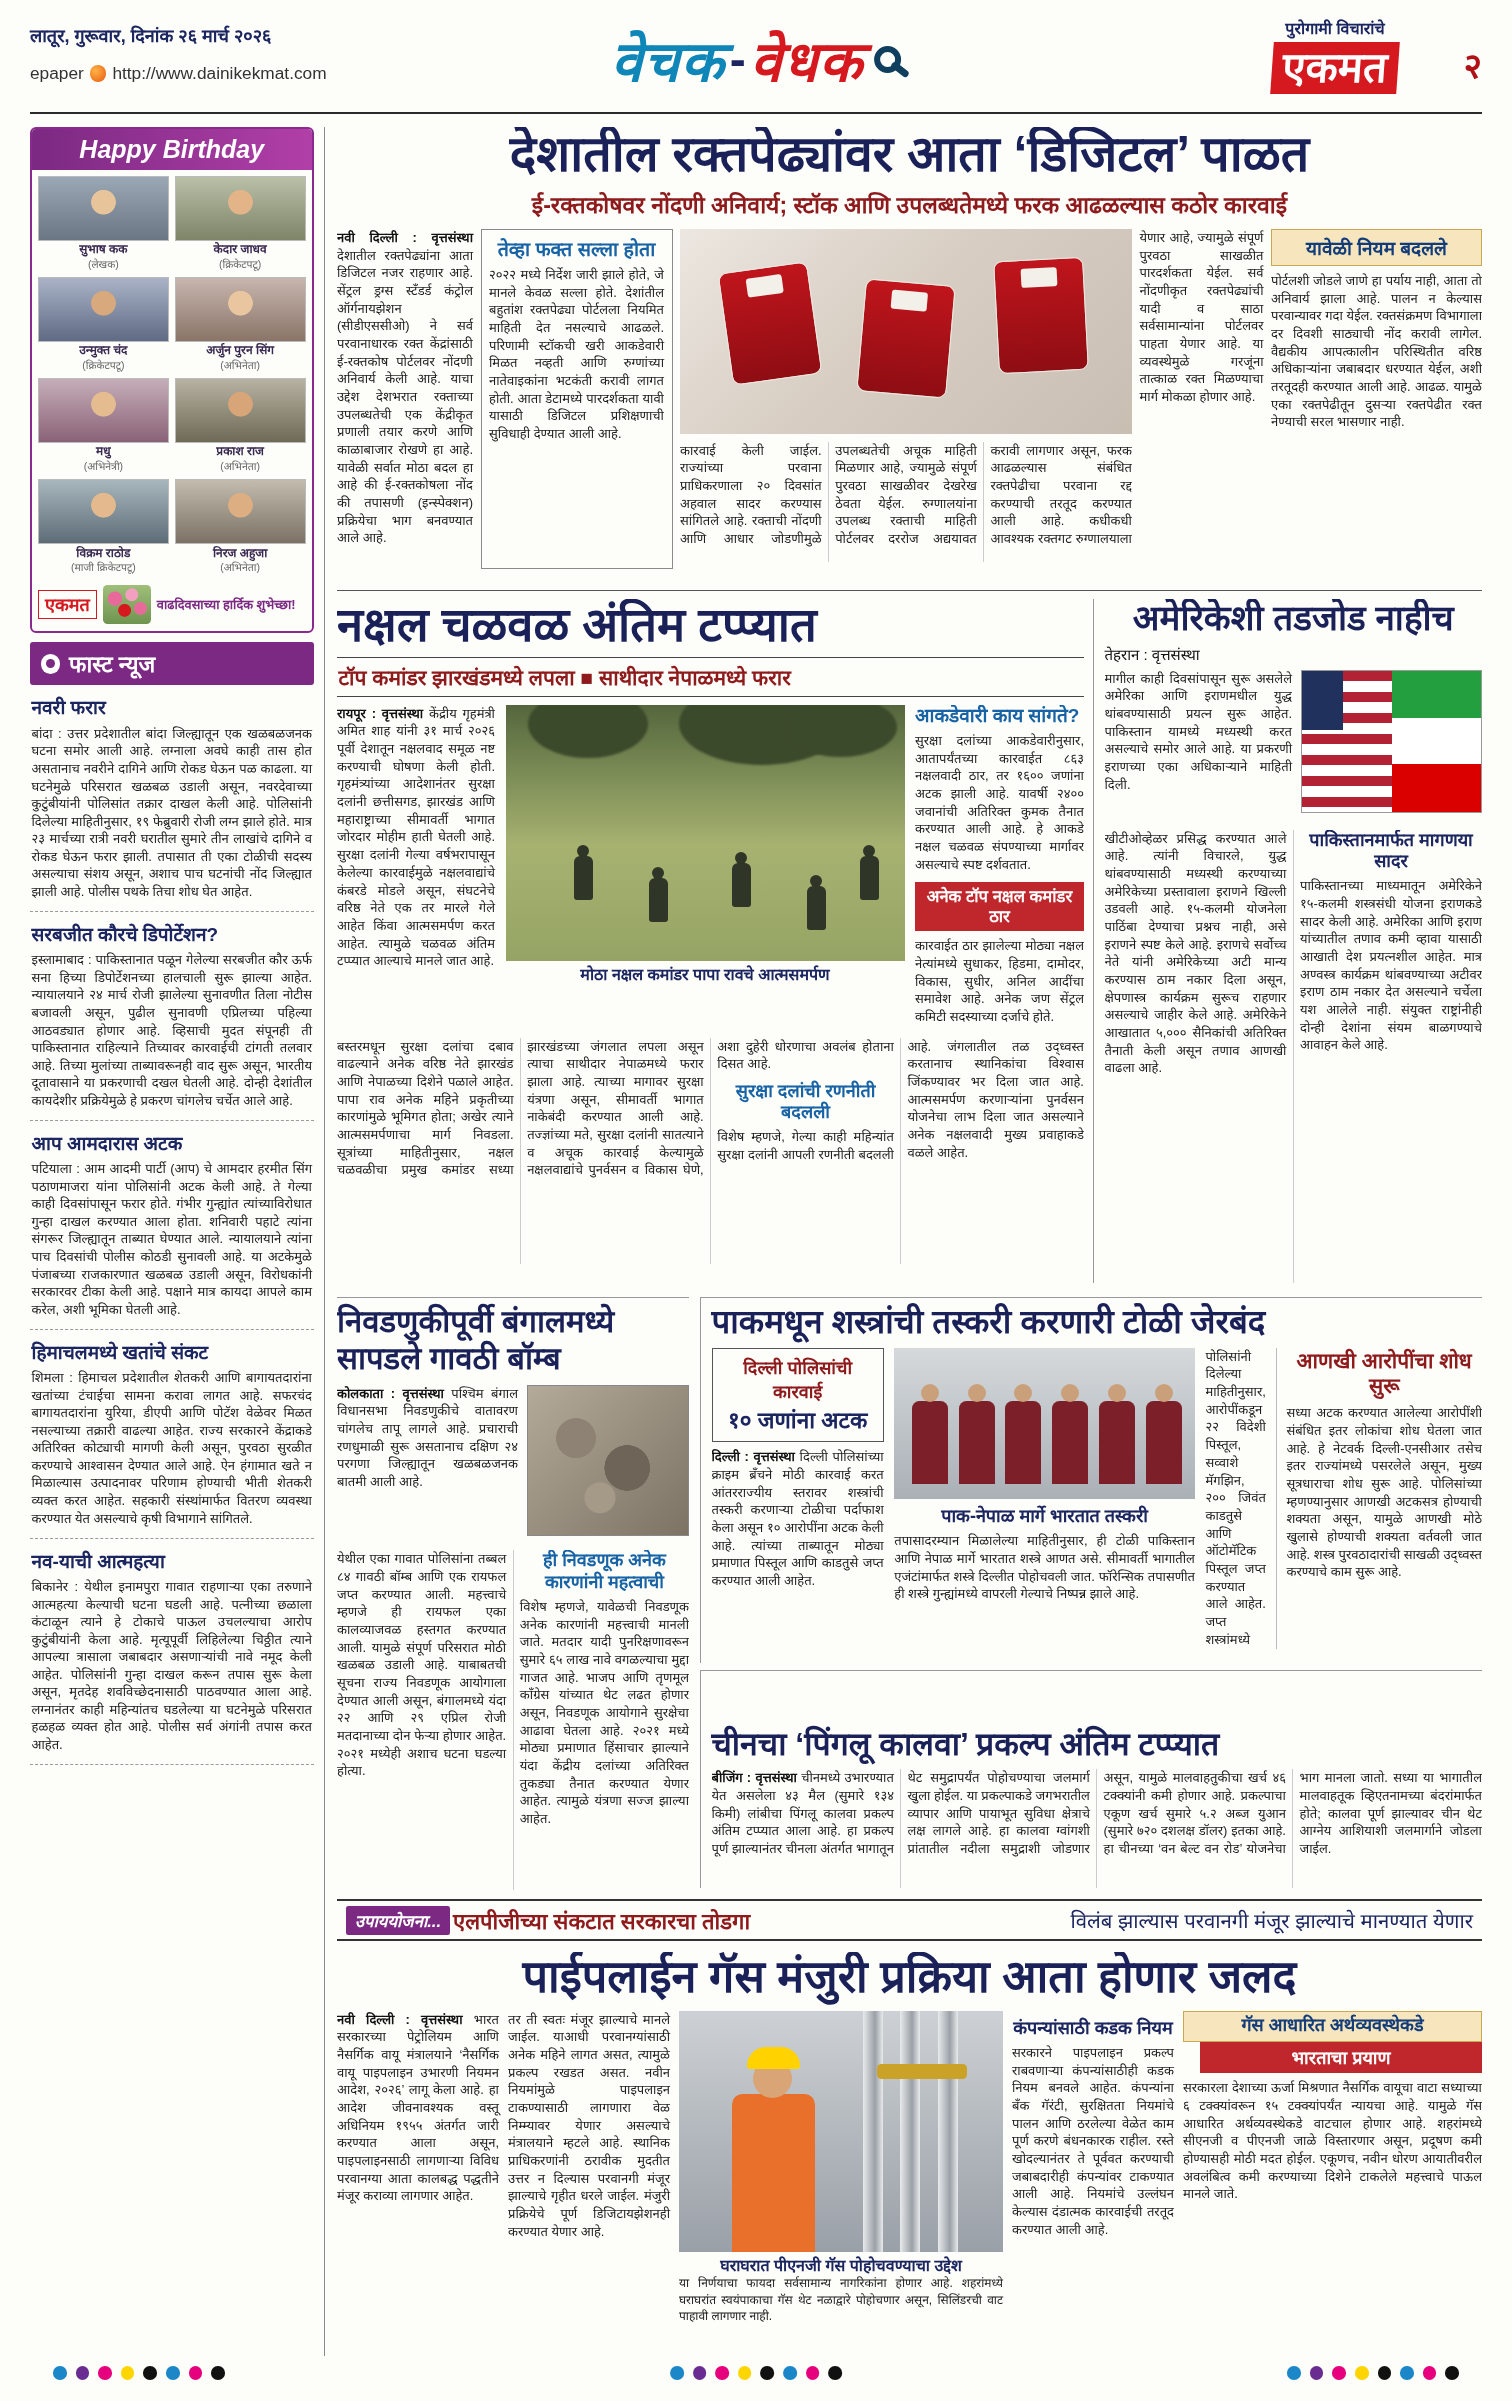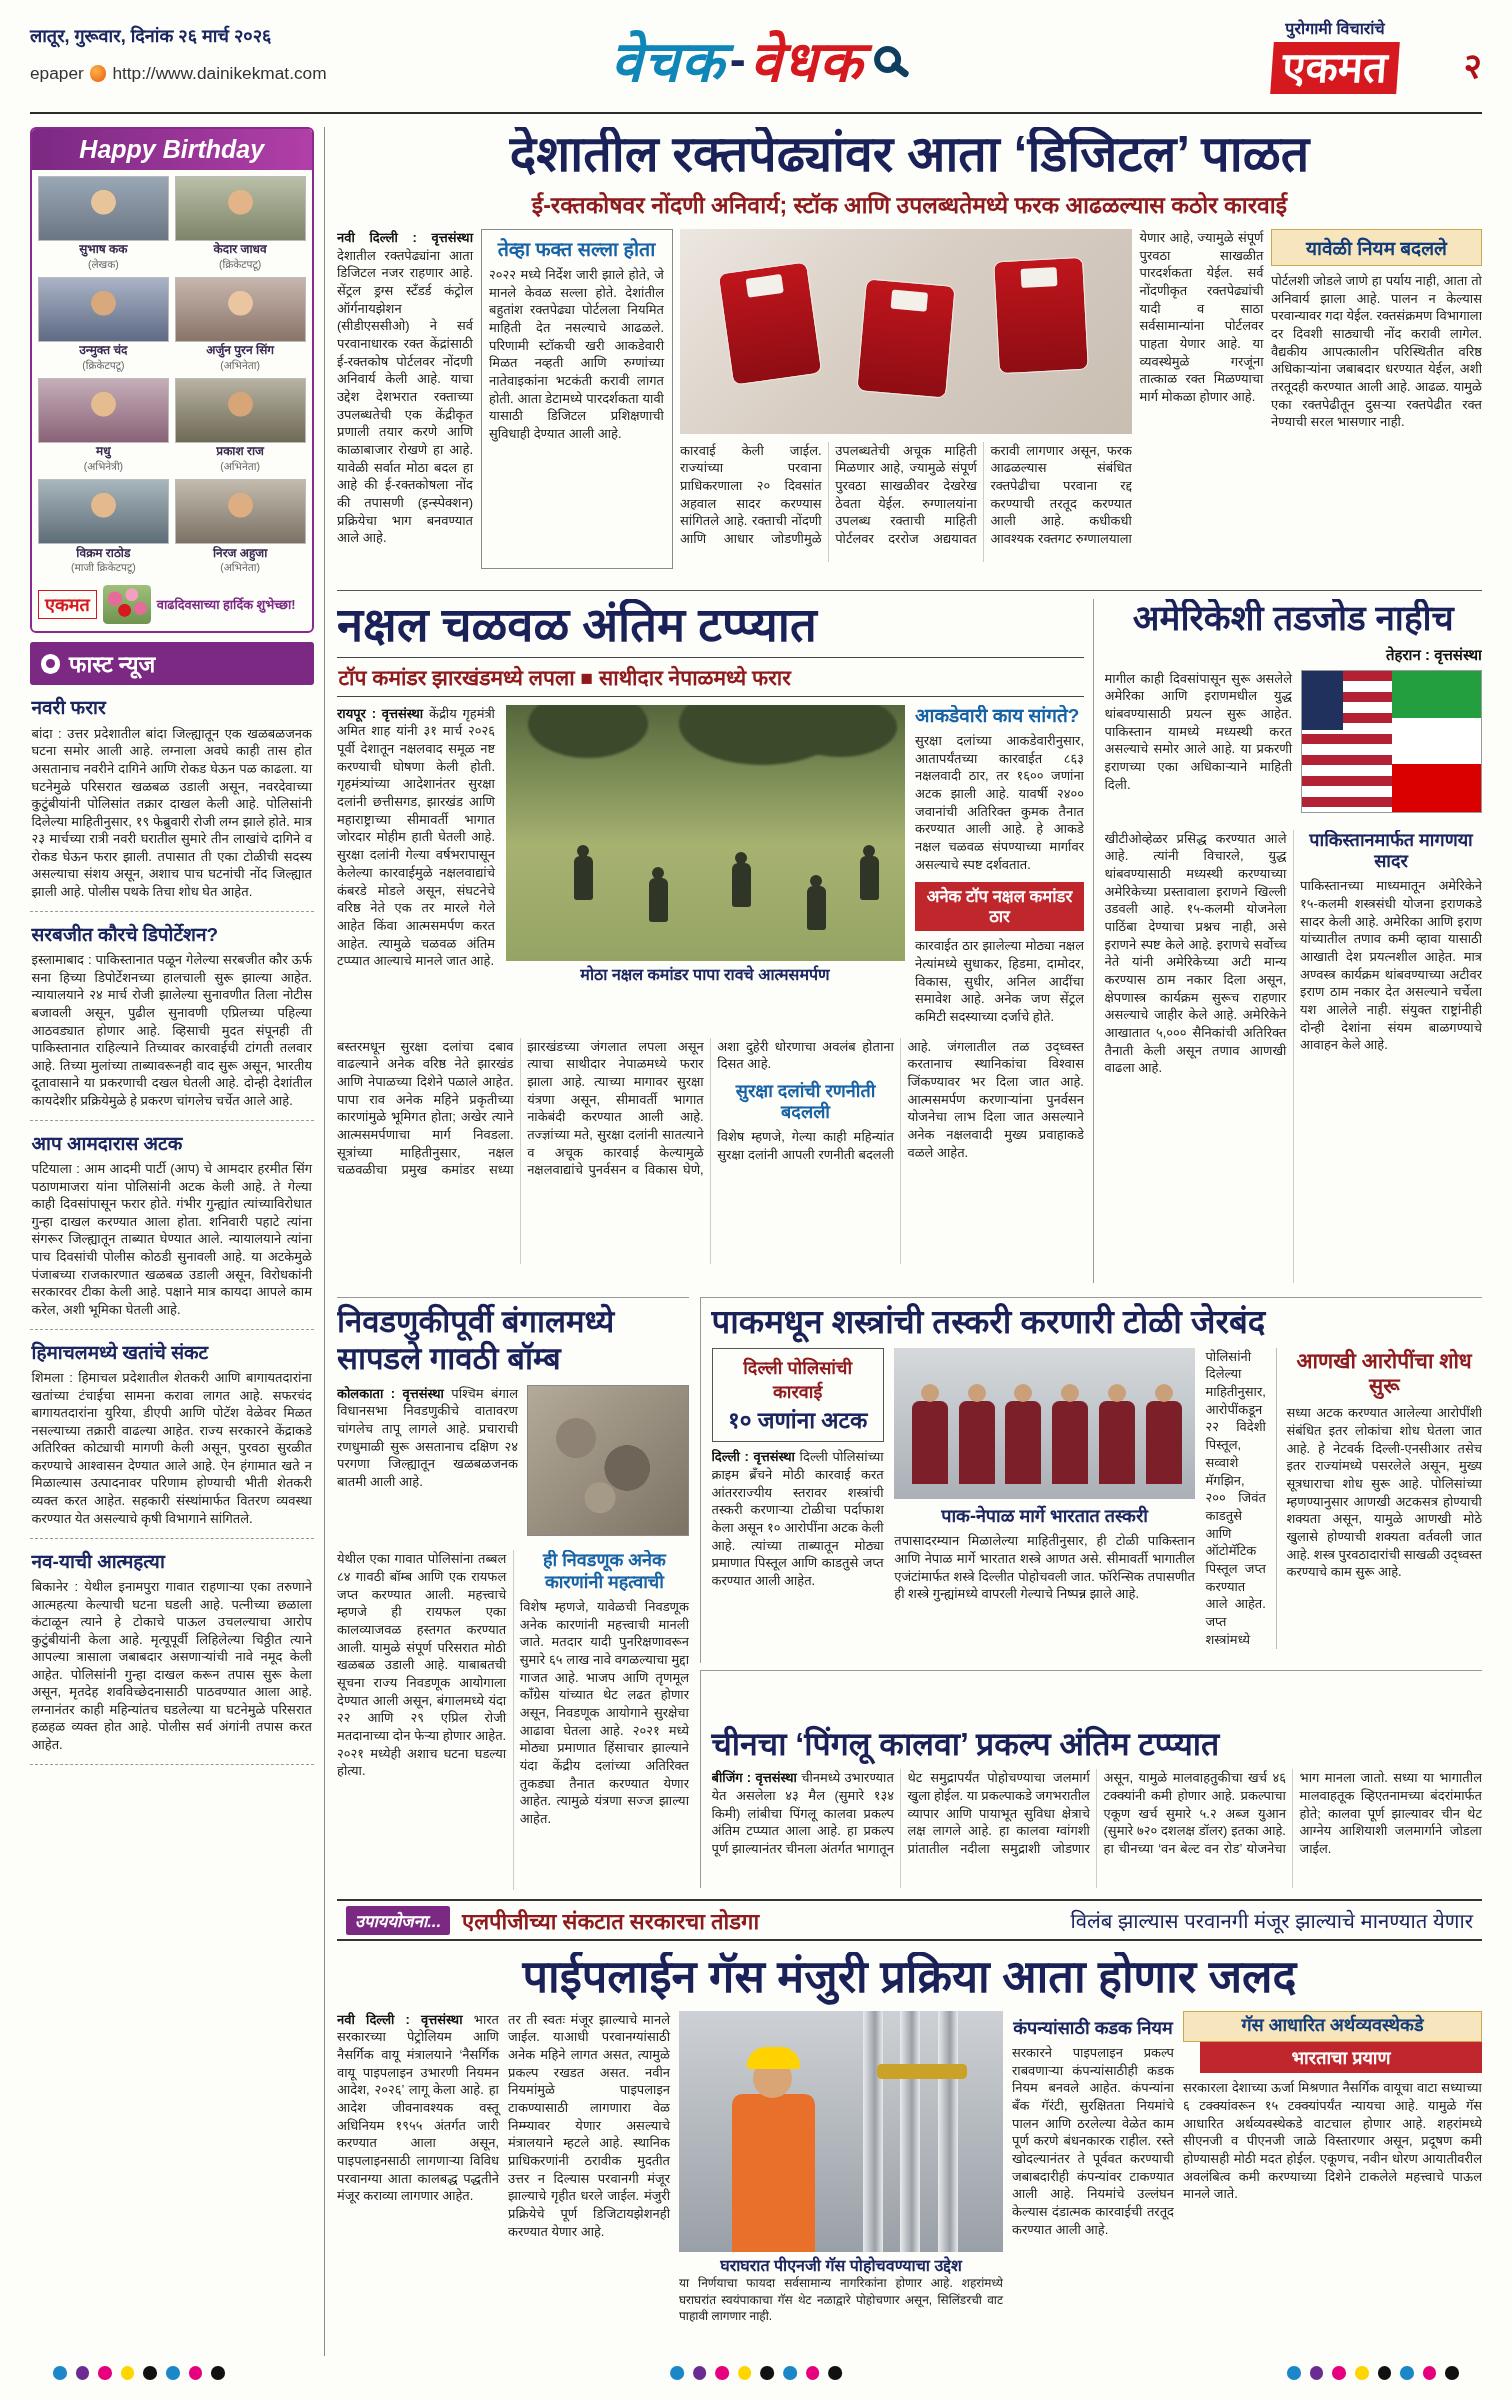--- a/index.html
+++ b/index.html
@@ -94,21 +94,21 @@
   .tr1 { width:120px; height:68px; left:22.6px; top:-15px; } .tr2 { width:166px; height:83px; left:173px; top:-22.6px; } .tr3 { width:113px; height:60px; right:7.5px; top:-7.5px; }
   .soldier { position:absolute; width:19.6px; height:44px; background:#2f3527; border-radius:6px 6px 3px 3px; }
   .soldier::before { content:""; position:absolute; top:-10.5px; left:3.8px; width:12px; height:12px; border-radius:50%; background:#2f3527; }
   .s1{left:68px;top:151px;} .s2{left:143px;top:173px;} .s3{left:226px;top:158px;} .s4{left:301px;top:181px;} .s5{left:354px;top:151px;}
   .nx-stats-t { color:#1763a6; font-weight:bold; font-size:19px; line-height:1.2; margin-bottom:4.5px; }
   .nx-red-t { background:#c0272d; color:#fff; font-weight:bold; font-size:16.6px; text-align:center; padding:4.5px; margin:9px 0 6px; line-height:1.2; }
   .nx-bottom { margin-top:9px; height:226px; overflow:hidden; }
   
   .st-iran { left:1093px; top:599px; width:389px; height:684px; border-left:0.8px solid #999; padding-left:10.5px; }
   .st-iran h1 { font-size:35px; font-weight:bold; color:#1a2158; text-align:center; line-height:1.1; }
-  .ir-date { text-align:right; font-weight:bold; font-size:15px; margin:6px 0; }
+  .ir-date { text-align:left; font-weight:normal; font-size:15px; margin:6px 0; }
   .ir-top { display:flex; gap:9px; height:151px; overflow:hidden; }
   .ir-top .txt { flex:1; }
   .ph-flags { width:181px; height:143px; flex:0 0 auto; display:flex; border:0.8px solid #999; }
   .flag-us { flex:1; background:
       linear-gradient(#20315e,#20315e) 0 0/46% 42% no-repeat,
       repeating-linear-gradient(#b22234 0 10.5px, #fff 10.5px 21px); }
   .flag-ir { flex:1; background:linear-gradient(#239f40 0 33%, #fff 33% 66%, #da0000 66% 100%); }
   .ir-rest { margin-top:9px; height:467px; overflow:hidden; }
   
   .st-bengal { left:337px; top:1297px; width:352px; height:593px; border-top:0.8px solid #999; padding-top:6px; }
@@ -132,21 +132,21 @@
   .ph-arrest { height:151px; background:linear-gradient(#d5d9dc,#aab0b6); }
   .man { position:absolute; bottom:15px; width:36px; height:83px; background:#7c1f28; border-radius:7.5px 7.5px 0 0; }
   .man::before { content:""; position:absolute; top:-16.6px; left:9px; width:18px; height:18px; border-radius:50%; background:#caa07a; }
   .m1{left:18px;} .m2{left:65px;} .m3{left:111px;} .m4{left:158px;} .m5{left:205px;} .m6{left:252px;}
   .wp-search-t { color:#8e1a1c; font-weight:bold; font-size:21px; text-align:center; line-height:1.2; margin-bottom:6px; }
   
   .st-china { left:700px; top:1670px; width:782px; height:218px; border-left:0.8px solid #999; border-top:0.8px solid #999; padding:7.5px 0 0 10.5px; }
   .st-china h1 { font-size:32px; font-weight:bold; color:#1a2158; line-height:1.1;margin-top:48px; }
   .cn-body { margin-top:7.5px; height:162px; overflow:hidden; }
   
-  .strip { left:337px; top:1899px; width:1145px; height:42px; position:absolute; border-top:2.3px double #333; border-bottom:2.3px double #333; display:flex; align-items:center; gap:12px; padding:0 9px; }
+  .strip { left:337px; top:1899px; width:1145px; height:42px; position:absolute; border-top:2.3px double #333; border-bottom:2.3px double #333; display:flex; align-items:center; gap:3px; padding:0 9px; }
   .strip .lbl { background:#7b2982; color:#fff; font-style:italic; font-weight:bold; font-size:16.6px; padding:3px 9px; border-radius:2.3px; }
   .strip .lt { color:#8e1a1c; font-weight:bold; font-size:22px; }
   .strip .rt { color:#1b2560; font-weight:normal; font-size:20.3px; margin-left:auto; }
   
   .st-gas { left:337px; top:1952px; width:1145px; height:405px; }
   .st-gas h1 { font-size:45px; font-weight:bold; color:#1a2158; text-align:center; line-height:1.1; }
   .gs-row { display:flex; gap:9px; margin-top:9px; height:331px; overflow:hidden; }
   .gs-c1 { width:162px; } .gs-c2 { width:162px; } .gs-c3 { width:324px; } .gs-c4 { width:162px; } .gs-c5 { flex:1; }
   .ph-gas { height:241px; background:linear-gradient(#cdd1d5,#9aa0a7); }
   .pipe { position:absolute; top:0; bottom:0; width:19.6px; background:linear-gradient(90deg,#e8eaec,#9aa0a6 60%,#e8eaec); }

